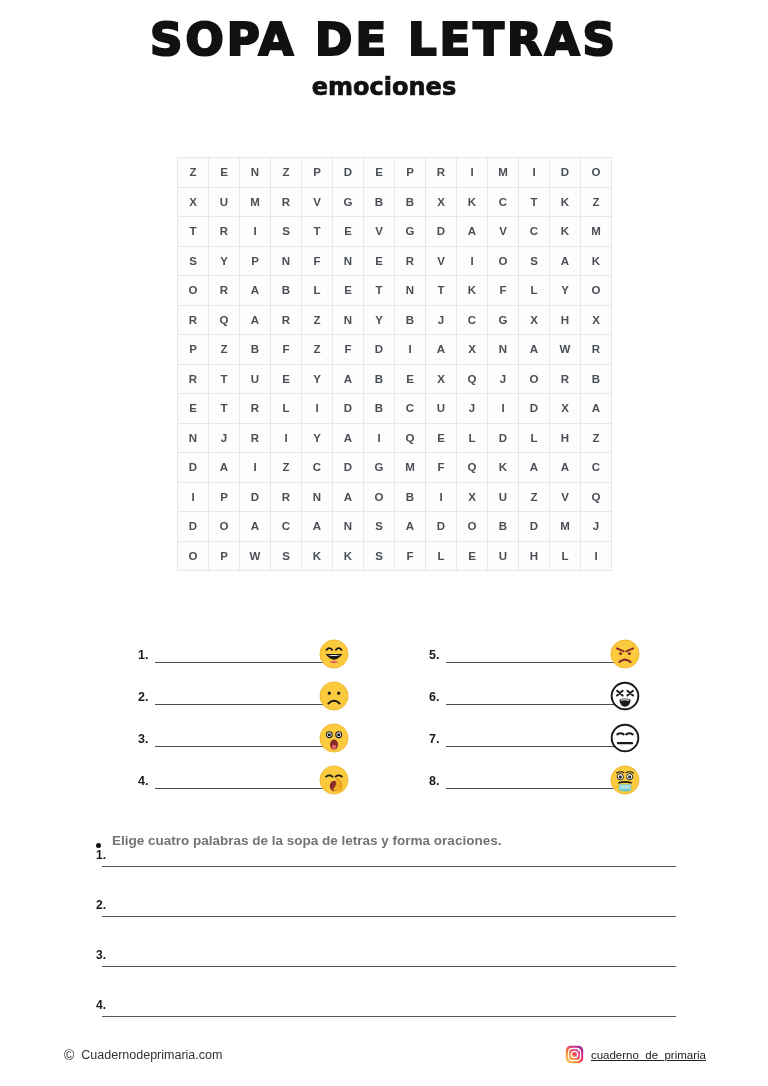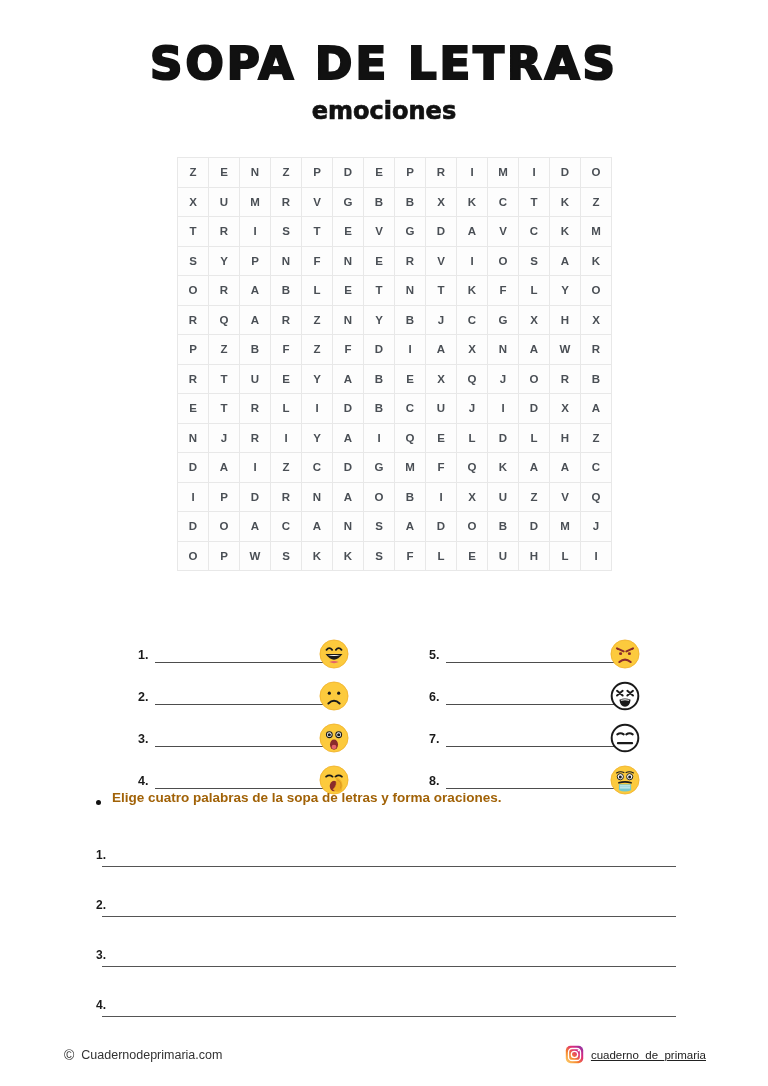--- a/index.html
+++ b/index.html
@@ -13,21 +13,21 @@
     height: 1086px;
     position: relative;
     font-family: "Liberation Sans", sans-serif;
     color: #1a1a1a;
     overflow: hidden;
   }
 
   
   .header {
     text-align: center;
-    padding-top: 40px;
+    padding-top: 16px;
   }
   .worksheet-title {
     font-family: "DejaVu Sans", sans-serif;
     font-weight: bold;
     font-size: 45px;
     letter-spacing: 3px;
     color: #111111;
     margin: 0;
     line-height: 1.05;
     -webkit-text-stroke: 2.2px #111111;
@@ -109,27 +109,27 @@
     flex: none;
     margin-left: -6px;
     margin-bottom: -6px;
     position: relative;
   }
   .emoji-slot svg { display: block; width: 30px; height: 30px; }
 
   
   .instruction {
     position: absolute;
-    top: 790px;
+    top: 833px;
     left: 96px;
     display: flex;
     align-items: flex-end;
     font-size: 13.5px;
     font-weight: bold;
-    color: #a16207;
+    color: #737373;
   }
   .bullet-dot {
     width: 5px;
     height: 5px;
     border-radius: 50%;
     background: #111;
     margin-right: 11px;
     margin-top: 7px;
     flex: none;
   }

